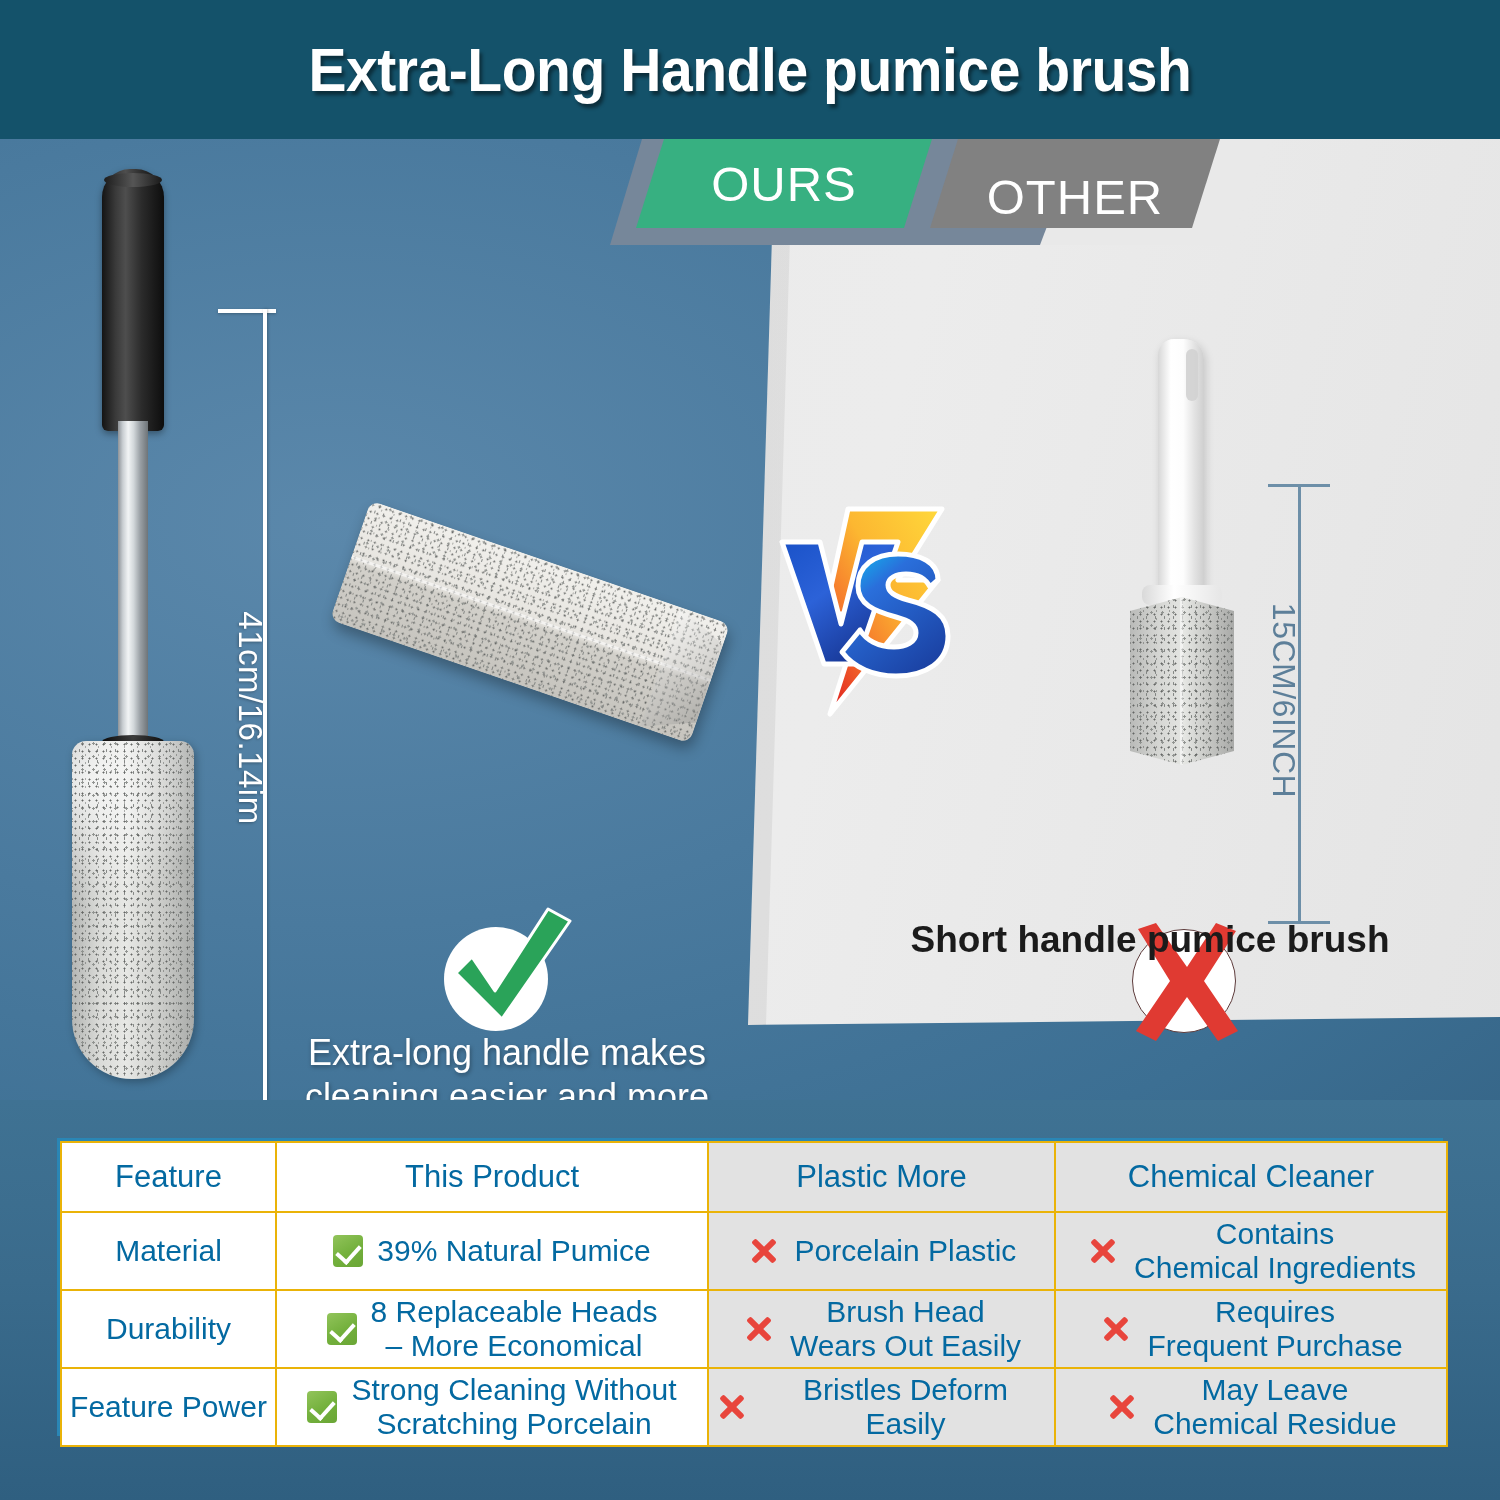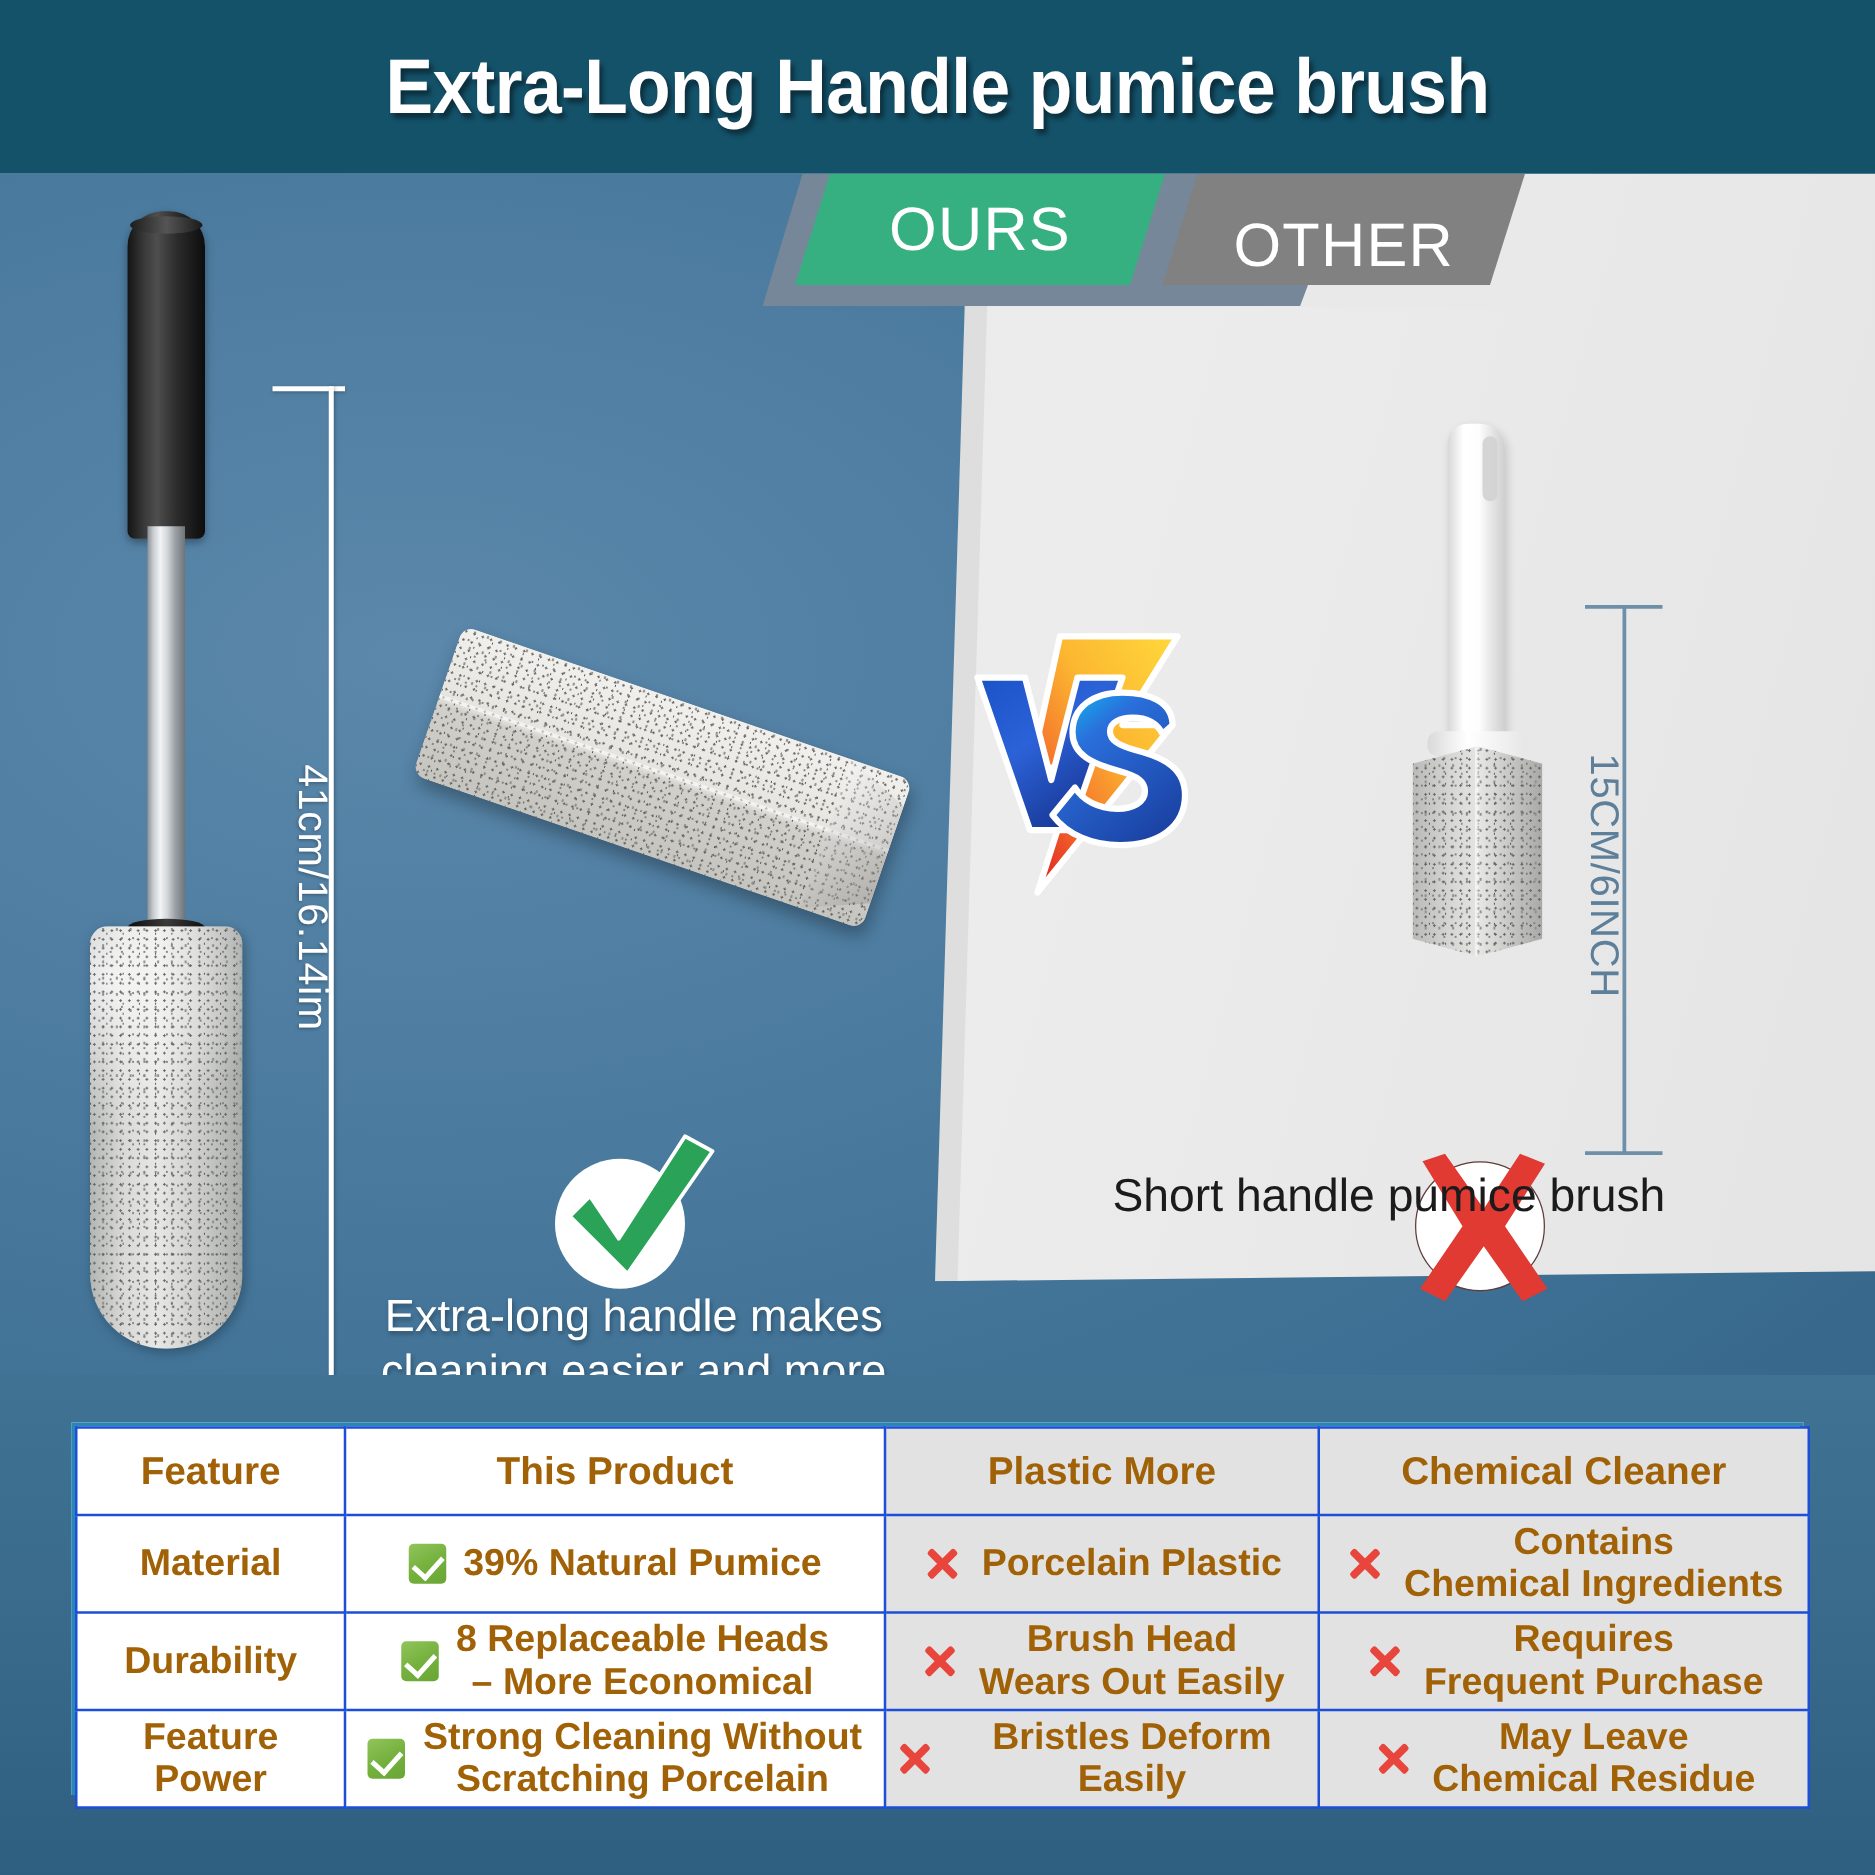--- a/index.html
+++ b/index.html
@@ -180,23 +180,23 @@
   .cross-badge svg { position: absolute; left: 0; top: 0; width: 150px; height: 130px; }
 
   
   .caption-ours {
     position: absolute; left: 272px; top: 892px; width: 470px;
     text-align: center; color: #ffffff;
     font-size: 36px; line-height: 44px; font-weight: 400;
     text-shadow: 1px 2px 4px rgba(0,0,0,0.35);
   }
   .caption-other {
-    position: absolute; left: 890px; top: 795px; width: 520px;
-    color: #1b1b1b;
-    font-size: 37px; line-height: 46px; font-weight: 400;
+    position: absolute; left: 890px; top: 778px; width: 520px;
+    text-align: center; color: #1b1b1b;
+    font-size: 37px; line-height: 46px; font-weight: 700;
   }
 
   
   .brush-short { position: absolute; left: 1120px; top: 200px; width: 140px; height: 430px; }
   .short-handle {
     position: absolute; left: 38px; top: 0px; width: 46px; height: 258px;
     background: linear-gradient(90deg, #d7d7d7 0%, #ffffff 28%, #fdfdfd 55%, #e2e2e2 80%, #cfcfcf 100%);
     border-radius: 16px 20px 4px 4px;
     box-shadow: 2px 3px 8px rgba(0,0,0,0.15);
   }
@@ -248,25 +248,25 @@
     border: 3px solid #2a86b5;
     background: #ffffff;
   }
   table.cmp {
     width: 100%; height: 100%;
     border-collapse: collapse;
     table-layout: fixed;
     font-family: "Liberation Sans Narrow", "Liberation Sans", sans-serif;
   }
   table.cmp td {
-    border: 2px solid #1d4ed8;
+    border: 2px solid #eab308;
     text-align: center;
     vertical-align: middle;
-    color: #a16207;
-    font-weight: bold;
+    color: #0369a1;
+    font-weight: normal;
     font-size: 30px;
     line-height: 34px;
     padding: 4px 6px;
   }
   table.cmp tr.head td { font-size: 31px; height: 70px; }
   table.cmp col.c1 { width: 215px; }
   table.cmp col.c2 { width: 432px; }
   table.cmp col.c3 { width: 347px; }
   table.cmp col.c4 { width: 392px; }
   td.shade { background: #e2e2e2; }

